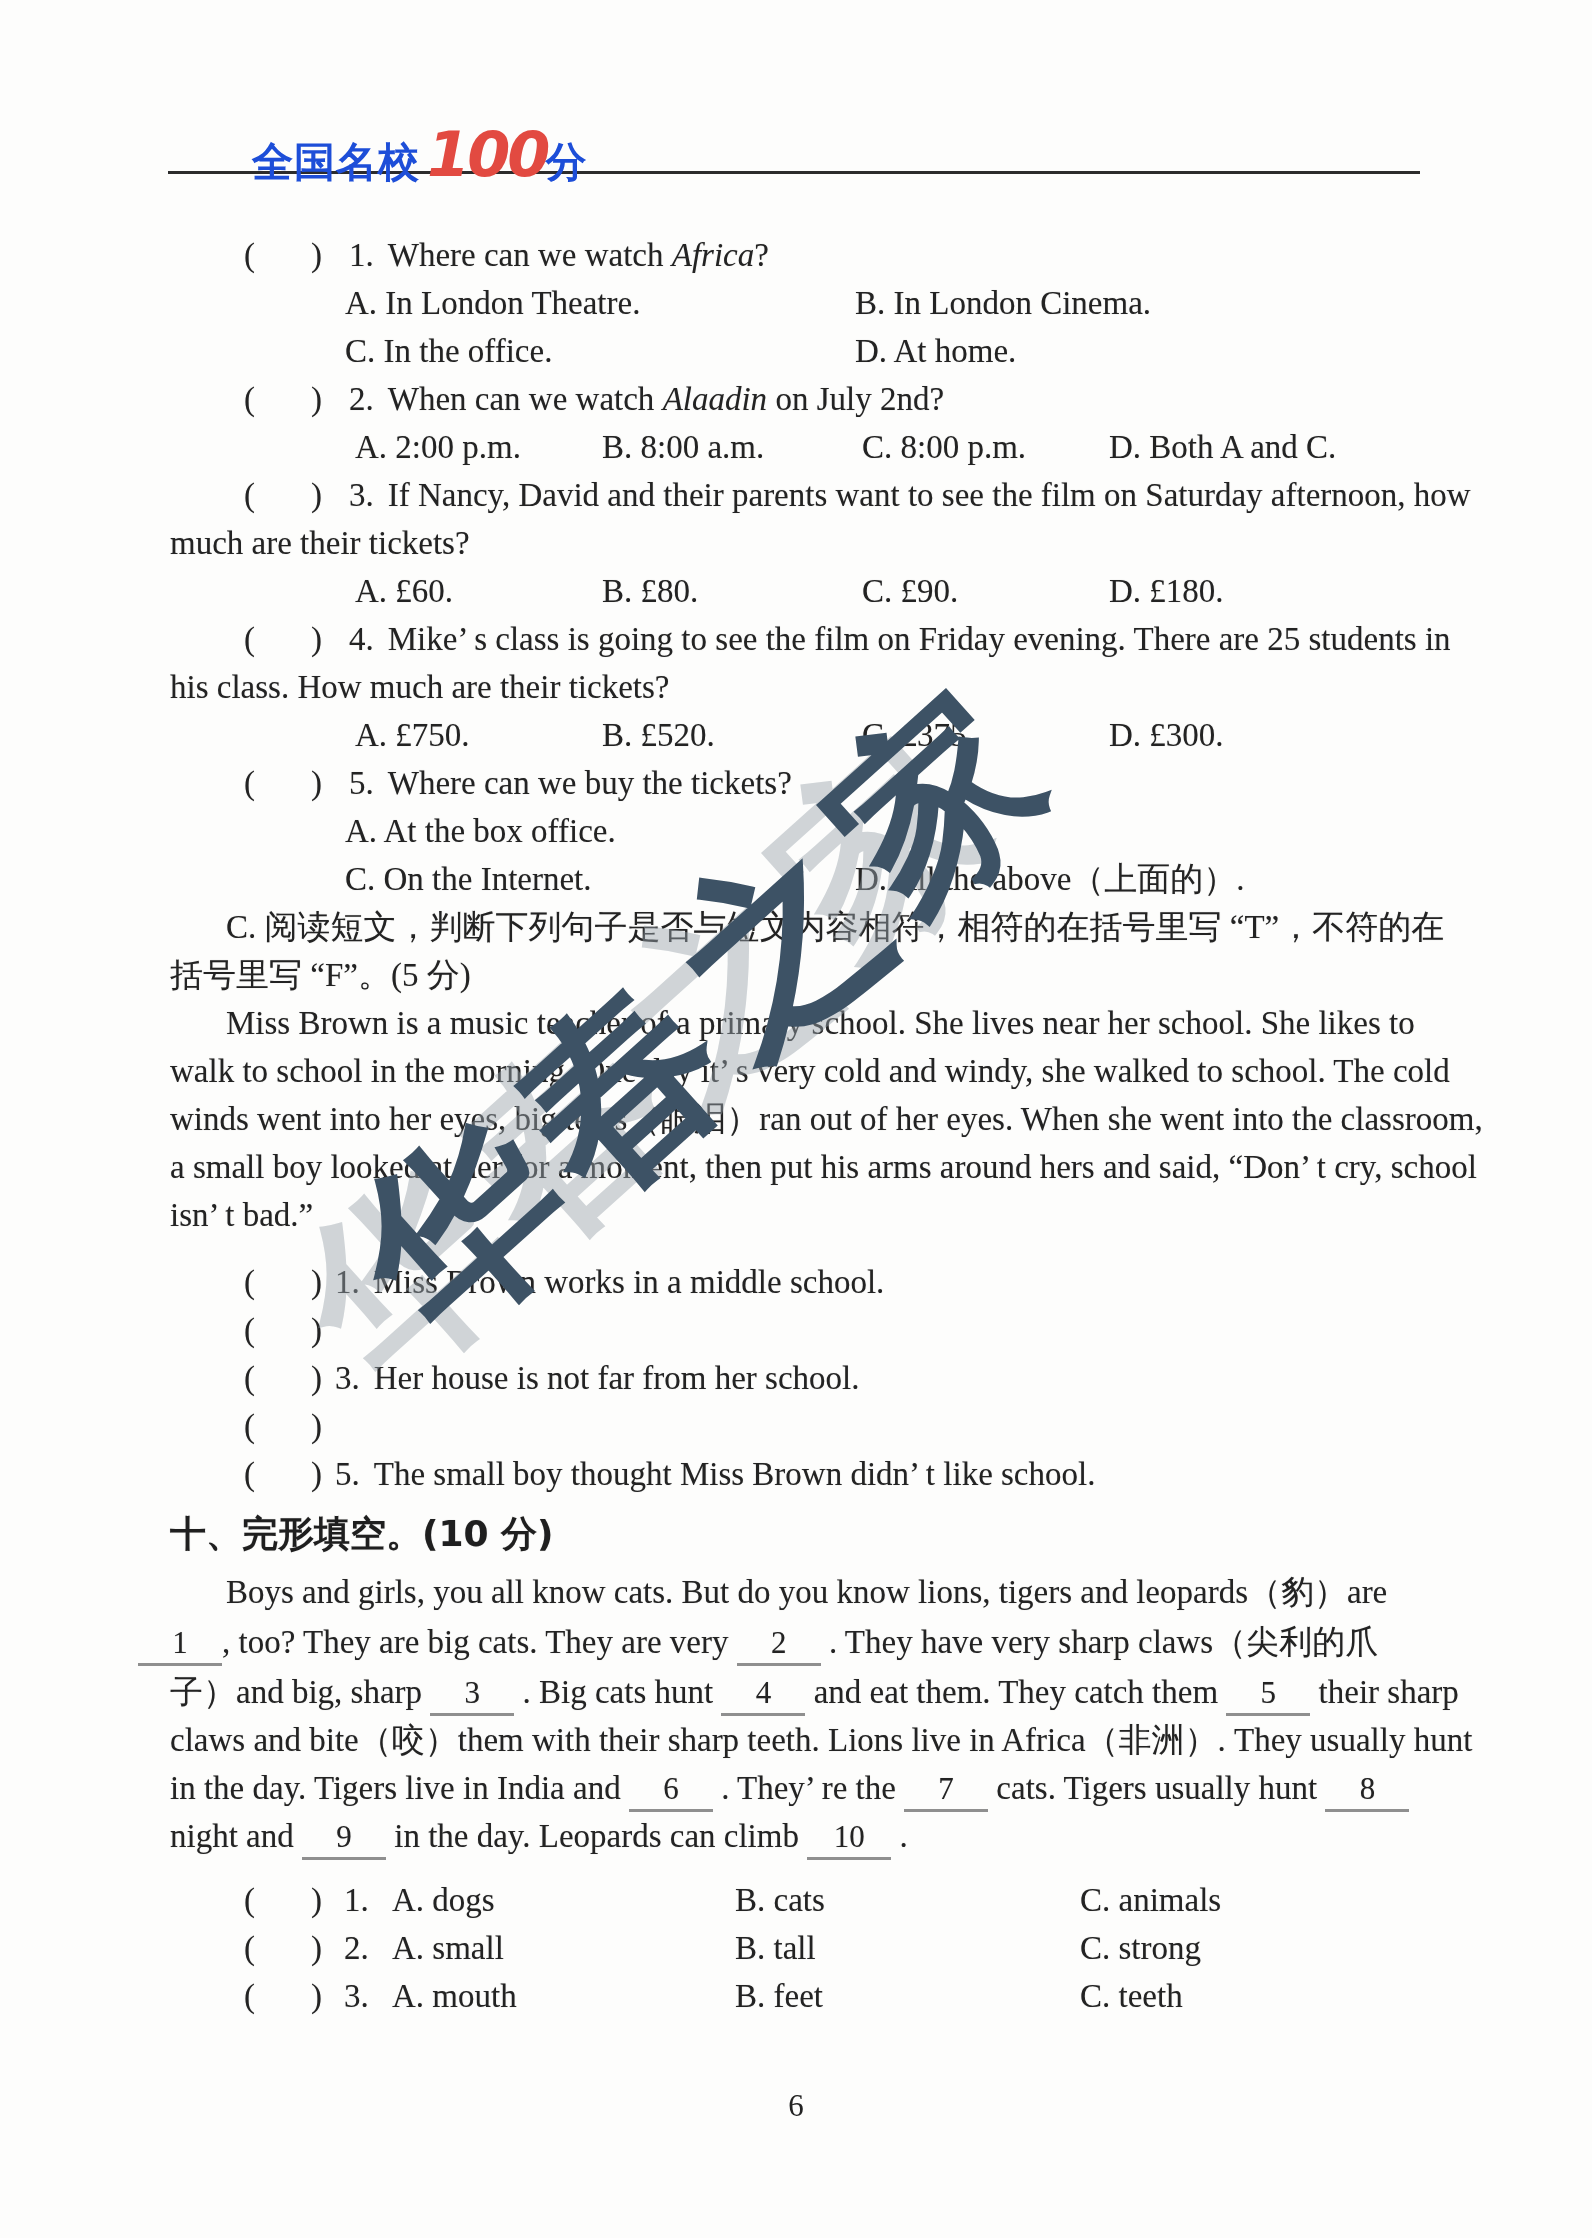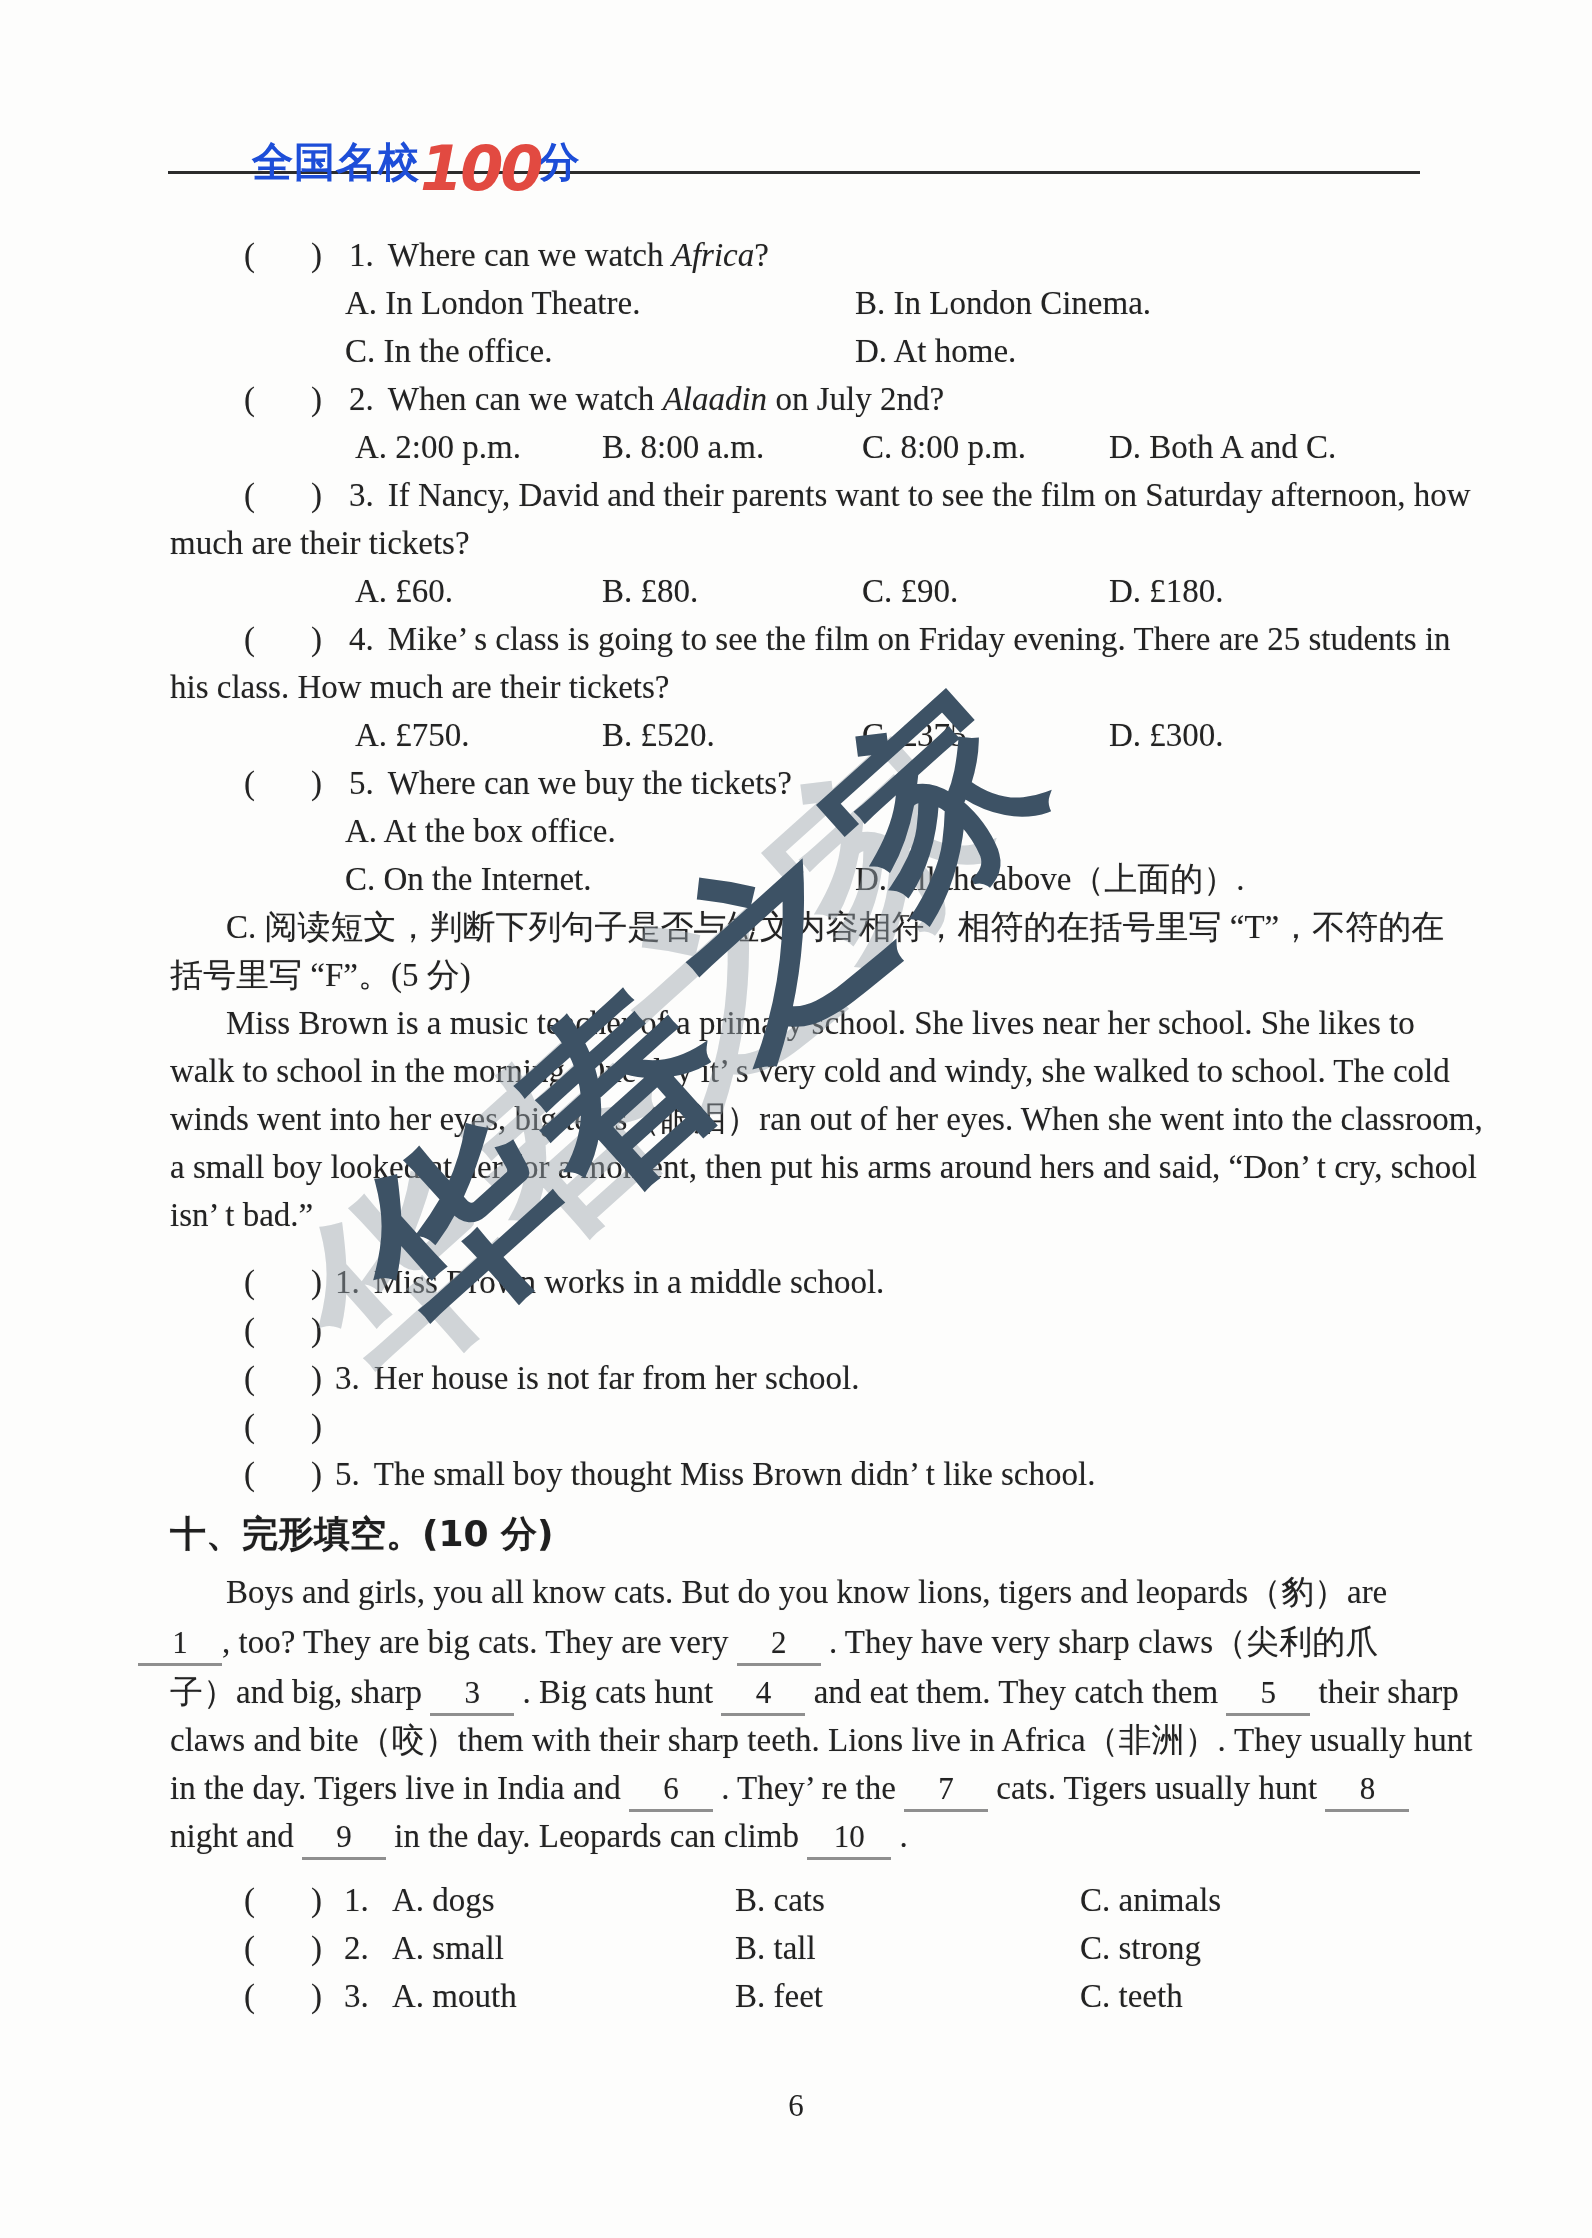--- a/index.html
+++ b/index.html
@@ -11,21 +11,21 @@
   }
   
   .logo { position:absolute; left:252px; top:118px; height:60px; white-space:nowrap; z-index:2; }
   .logo .cjk {
     font-family:"DejaVu Sans","Liberation Sans",sans-serif;
     font-weight:700; font-size:41px; color:#1d4ed8; letter-spacing:1px; vertical-align:baseline;
   }
   .logo .num {
     font-family:"DejaVu Sans","Liberation Sans",sans-serif;
     font-style:italic; font-weight:700; font-size:62px; color:#e24a41;
-    letter-spacing:-3px; margin:0 -2px 0 0; position:relative; top:14px;
+    letter-spacing:-3px; margin:0 -2px 0 7px; position:relative; top:0;
   }
   .header-rule { position:absolute; left:168px; top:171px; width:1252px; height:3px; background:#2c2c2c; z-index:1; }
 
   
   .line {
     position:absolute; left:170px; width:1252px; height:48px; line-height:48px;
     font-size:33px; white-space:nowrap; z-index:2;
     text-shadow:0 0 1px rgba(40,40,40,.28);
   }
   .parens  { position:absolute; left:74px; }

